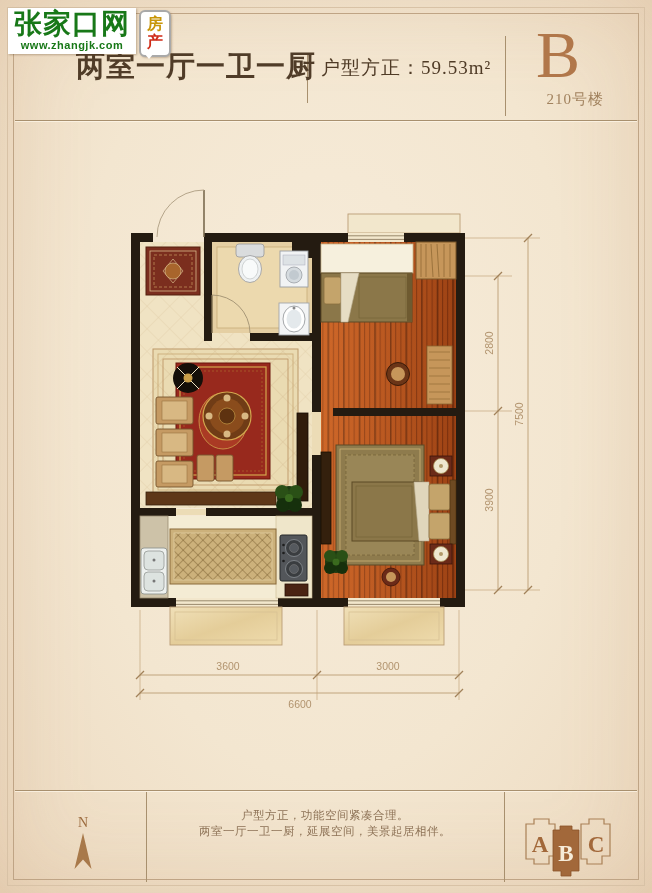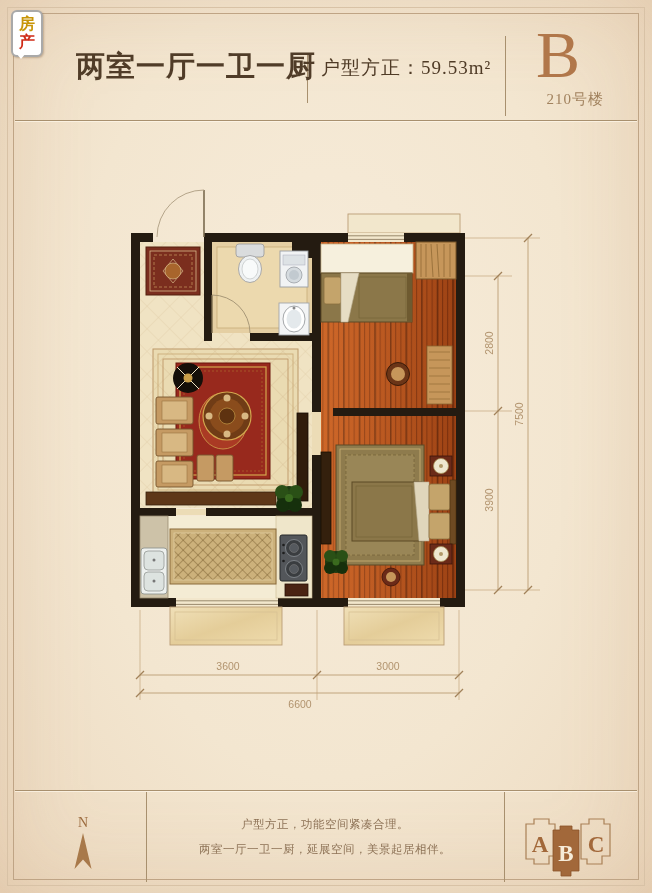--- a/index.html
+++ b/index.html
@@ -26,40 +26,44 @@
       font-family:"Liberation Serif",serif;font-weight:600;font-size:29px;color:#503c28;letter-spacing:1px;white-space:nowrap;margin-left:20px;}
   .plan-area{position:absolute;left:321px;top:55px;height:26px;line-height:26px;
       font-family:"Liberation Serif",serif;font-size:19px;color:#4f3b26;letter-spacing:1px;white-space:nowrap;}
   .unit-letter{position:absolute;left:512px;top:20px;width:92px;text-align:center;
       font-family:"Liberation Serif",serif;font-size:66px;line-height:70px;color:#b1774a;}
   .building-label{position:absolute;left:512px;top:90px;width:92px;text-align:right;
       font-family:"Liberation Serif",serif;font-size:15px;color:#a1825e;letter-spacing:1px;}
   
   .desc{position:absolute;left:150px;top:808px;width:350px;text-align:center;
       font-family:"Liberation Serif",serif;font-size:11.5px;line-height:15.5px;color:#8d7256;letter-spacing:.5px;}
-  .desc p{margin:9px;text-align:center;}
+  .desc p{margin:0;text-align:center;}
   svg{position:absolute;left:0;top:0;}
 </style>
 </head>
 <body>
 
 <div class="page">
 
   <div class="frame-outer"></div>
   <div class="frame-inner"></div>
 
   <div class="hline" style="left:15px;top:120px;width:622px;"></div>
   <div class="vline" style="left:307px;top:53px;height:50px;"></div>
   <div class="vline" style="left:505px;top:36px;height:80px;"></div>
 
   <div class="hline" style="left:15px;top:790px;width:622px;"></div>
   <div class="vline" style="left:146px;top:792px;height:90px;"></div>
   <div class="vline" style="left:504px;top:792px;height:90px;"></div>
 
   <div class="logo">
+    <div class="logo-main">
+      <div class="logo-name">张家口网</div>
+      <div class="logo-url">www.zhangjk.com</div>
+    </div>
     <div class="logo-badge">
       <span class="badge-ch c1">房</span>
       <span class="badge-ch c2">产</span>
     </div>
   </div>
 
   <div class="plan-title">两室一厅一卫一厨</div>
   <div class="plan-area"><span>户型方正：</span><span>59.53m²</span></div>
   <div class="unit-letter">B</div>
   <div class="building-label">210号楼</div>

